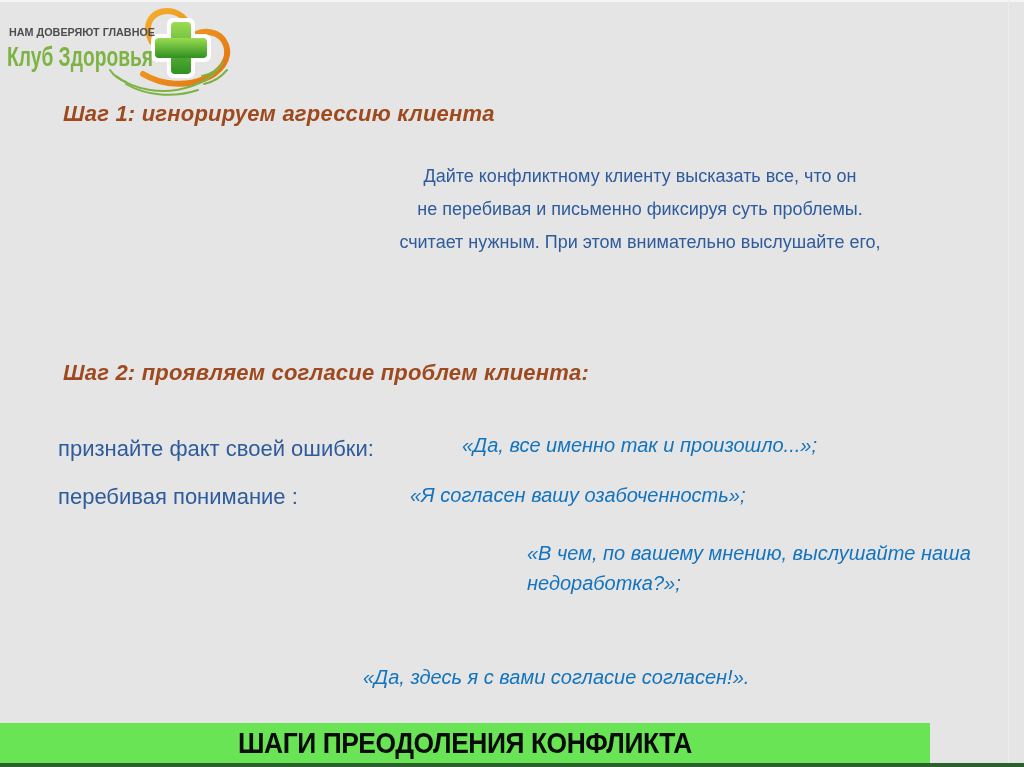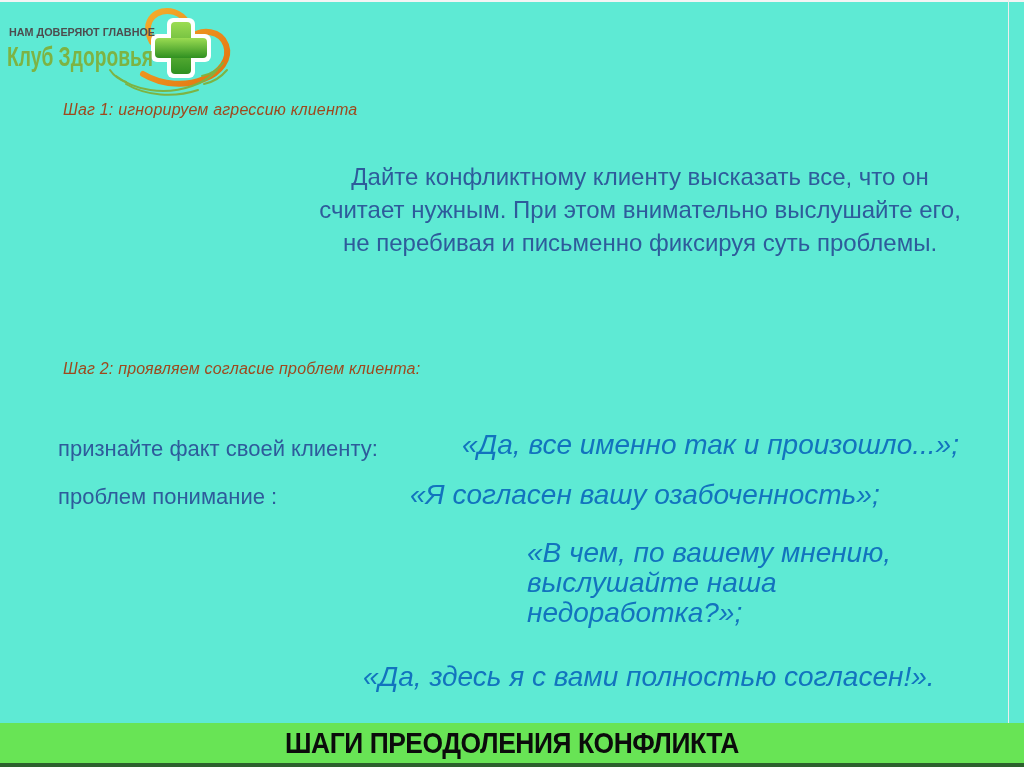--- a/index.html
+++ b/index.html
@@ -1,60 +1,60 @@
 <!DOCTYPE html>
 <html><head>
 <meta charset="utf-8">
 <style>
   * { margin: 0; padding: 0; box-sizing: border-box; }
   html, body { width: 1024px; height: 767px; background: #fff; }
   .slide {
     position: relative; width: 1024px; height: 767px;
-    background: #5eead4; overflow: hidden;
+    background: #e5e5e5; overflow: hidden;
     font-family: "Liberation Sans", sans-serif;
   }
   .frame-top { position: absolute; left: 0; top: 0; width: 1024px; height: 2px; background: #f4f4f4; }
   .frame-right { position: absolute; left: 1008px; top: 0; width: 1px; height: 767px; background: #ededed; }
 
   .logo { position: absolute; left: 6px; top: 4px; width: 250px; height: 104px; }
 
   .step-heading {
     position: absolute; left: 63px;
-    font-size: 16px; font-weight: normal; font-style: italic;
+    font-size: 22px; font-weight: bold; font-style: italic;
     color: #9E491E; letter-spacing: 0.2px; white-space: nowrap;
   }
   .step1-heading { top: 101px; }
   .step2-heading { top: 360px; }
 
   .paragraph {
     position: absolute; left: 290px; top: 160px; width: 700px;
     text-align: center; color: #2E5B9B;
-    font-size: 24px; line-height: 33px;
+    font-size: 18px; line-height: 33px;
   }
 
   .item-label {
     position: absolute; left: 58px;
     color: #2E5B9B; font-size: 22px; white-space: nowrap;
   }
   .item-quote {
     position: absolute;
-    color: #1273BE; font-size: 28px; font-style: italic;
+    color: #1273BE; font-size: 20px; font-style: italic;
     line-height: 30px;
   }
   .label-1 { top: 436px; }
   .label-2 { top: 484px; }
   .label-3 { top: 532px; }
   .label-4 { top: 612px; }
   .quote-1 { left: 462px; top: 430px; white-space: nowrap; }
   .quote-2 { left: 410px; top: 480px; white-space: nowrap; }
   .quote-3 { left: 527px; top: 538px; width: 450px; }
   .quote-4 { left: 363px; top: 662px; white-space: nowrap; }
 
   .footer-bar {
-    position: absolute; left: 0; top: 723px; width: 1024px; height: 40px;
+    position: absolute; left: 0; top: 723px; width: 930px; height: 40px;
     background: #68E455;
     display: flex; align-items: center; justify-content: center;
   }
   .footer-title {
     color: #0b0b0b; font-size: 30px; font-weight: bold;
     letter-spacing: -0.5px; white-space: nowrap;
     transform: scaleX(0.88); transform-origin: center;
   }
   .footer-strip {
     position: absolute; left: 0; top: 763px; width: 1024px; height: 4px;
@@ -105,34 +105,34 @@
 
       <text x="3" y="32" font-size="11" font-weight="bold" fill="#4D4D4F" textLength="146" lengthAdjust="spacingAndGlyphs">НАМ ДОВЕРЯЮТ ГЛАВНОЕ</text>
       <text x="1" y="62" font-size="27" font-weight="bold" fill="#7DB343" textLength="146" lengthAdjust="spacingAndGlyphs">Клуб Здоровья</text>
     </svg>
   </div>
 
   <div class="step-heading step1-heading">Шаг 1: игнорируем агрессию клиента</div>
 
   <div class="paragraph">
     <div>Дайте конфликтному клиенту высказать все, что он</div>
+    <div>не перебивая и письменно фиксируя суть проблемы.</div>
     <div>считает нужным. При этом внимательно выслушайте его,</div>
-    <div>не перебивая и письменно фиксируя суть проблемы.</div>
   </div>
 
   <div class="step-heading step2-heading">Шаг 2: проявляем согласие проблем клиента:</div>
 
-  <div class="item-label label-1">признайте факт своей клиенту:</div>
+  <div class="item-label label-1">признайте факт своей ошибки:</div>
   <div class="item-quote quote-1">«Да, все именно так и произошло...»;</div>
 
-  <div class="item-label label-2">проблем понимание :</div>
+  <div class="item-label label-2">перебивая понимание :</div>
   <div class="item-quote quote-2">«Я согласен вашу озабоченность»;</div>
 
   <div class="item-quote quote-3">«В чем, по вашему мнению, выслушайте наша недоработка?»;</div>
 
-  <div class="item-quote quote-4">«Да, здесь я с вами полностью согласен!».</div>
+  <div class="item-quote quote-4">«Да, здесь я с вами согласие согласен!».</div>
 
   <div class="footer-bar">
     <div class="footer-title">ШАГИ ПРЕОДОЛЕНИЯ КОНФЛИКТА</div>
   </div>
   <div class="footer-strip"></div>
 
 </div>
 
 </body></html>

